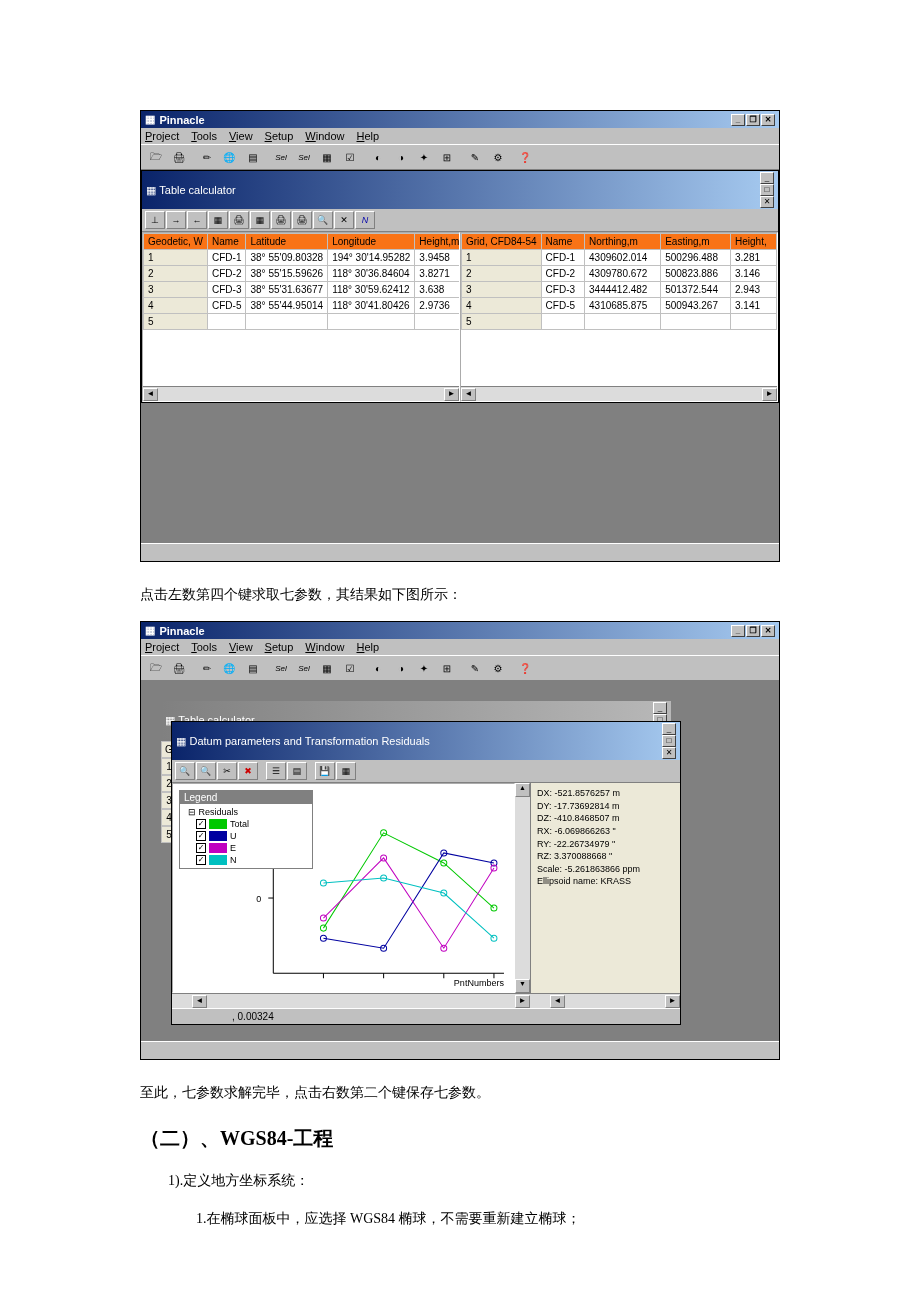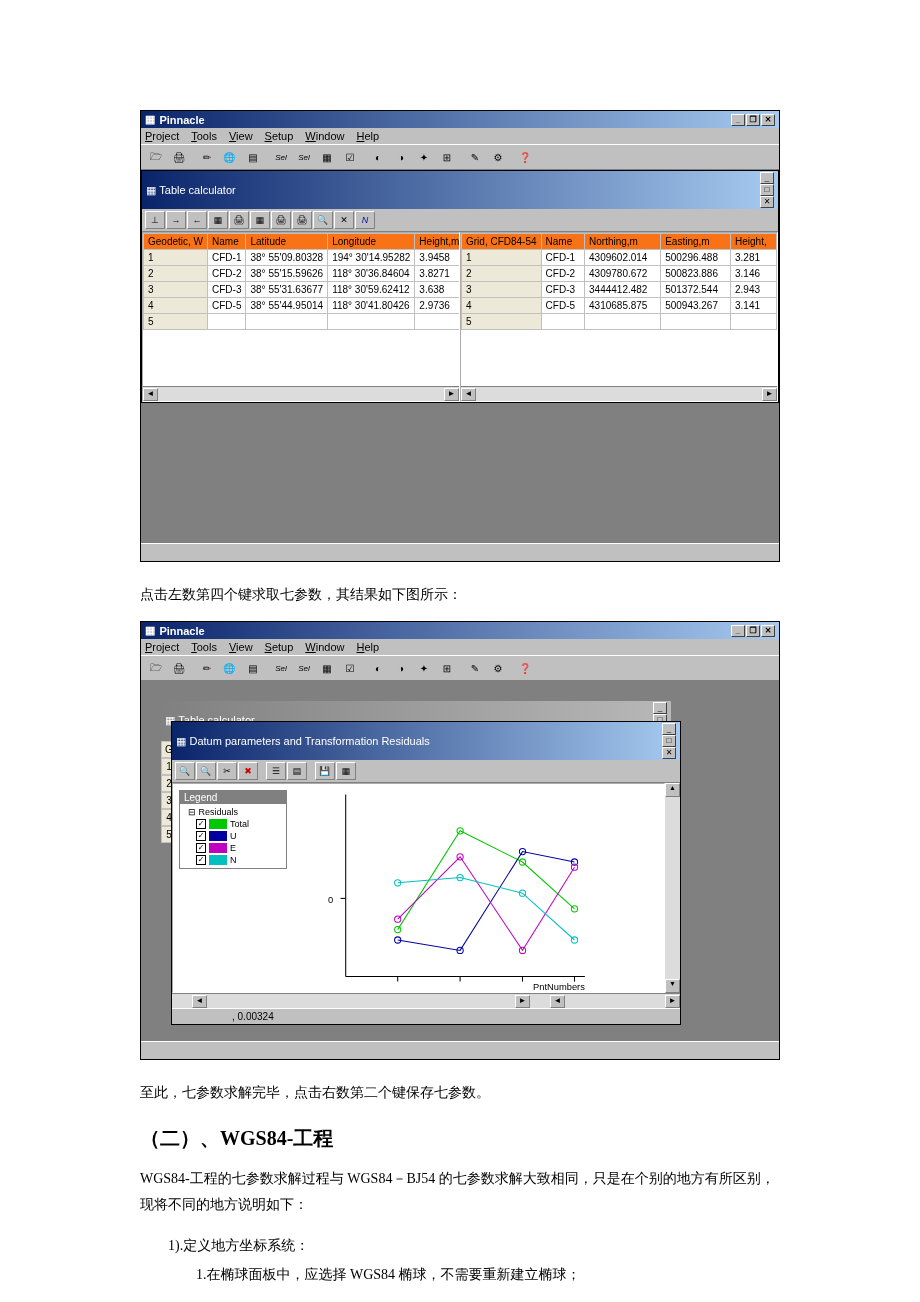--- a/index.html
+++ b/index.html
@@ -203,21 +203,21 @@
   }
   .chart-area {
     flex: 1;
     position: relative;
     border: 1px inset #fff;
     background: #fff;
   }
   .legend-box {
     position: absolute;
     left: 6px; top: 6px;
-    width: 108px;
+    width: 134px;
     background: #fff;
     border: 1px solid #808080;
     font-size: 9px;
   }
   .legend-title {
     background: #808080;
     color: #fff;
     padding: 1px 4px;
     font-size: 10px;
   }
@@ -620,20 +620,30 @@
                     <span>N</span>
                   </div>
               </div>
             </div>
           </div>
           <div class="vscroll">
             <div class="arrow">▲</div>
             <div class="track"></div>
             <div class="arrow">▼</div>
           </div>
+          <div class="params-panel">
+            <div>DX: -521.8576257 m</div>
+            <div>DY: -17.73692814 m</div>
+            <div>DZ: -410.8468507 m</div>
+            <div>RX: -6.069866263 "</div>
+            <div>RY: -22.26734979 "</div>
+            <div>RZ: 3.370088668 "</div>
+            <div>Scale: -5.261863866 ppm</div>
+            <div>Ellipsoid name: KRASS</div>
+          </div>
         </div>
         <div class="hscroll">
           <div style="width:20px"></div>
           <div class="arrow">◄</div>
           <div class="track"></div>
           <div class="arrow">►</div>
           <div style="width:20px"></div>
           <div class="arrow">◄</div>
           <div style="width:100px;background:#dcdcdc"></div>
           <div class="arrow">►</div>
@@ -643,17 +653,16 @@
 
       <div style="height:300px"></div>
     </div>
     <div class="status-bar"></div>
   </div>
 
   <div class="body-text">至此，七参数求解完毕，点击右数第二个键保存七参数。</div>
 
   <div class="h2">（二）、WGS84-工程</div>
 
-  <div class="body-text">WGS84-工程的七参数求解过程与 WGS84－BJ54 的七参数求解大致相同，只是在个别的地方有所区别，现将不同的地方说明如下：</div>
   <div class="body-text" style="margin:16px 0 4px 28px">1).定义地方坐标系统：</div>
-  <div class="body-text" style="margin:4px 0 4px 56px">1.在椭球面板中，应选择 WGS84 椭球，不需要重新建立椭球；</div>
+  <div class="body-text" style="margin:12px 0 4px 56px">1.在椭球面板中，应选择 WGS84 椭球，不需要重新建立椭球；</div>
 
 </div>
 
 </body></html>

